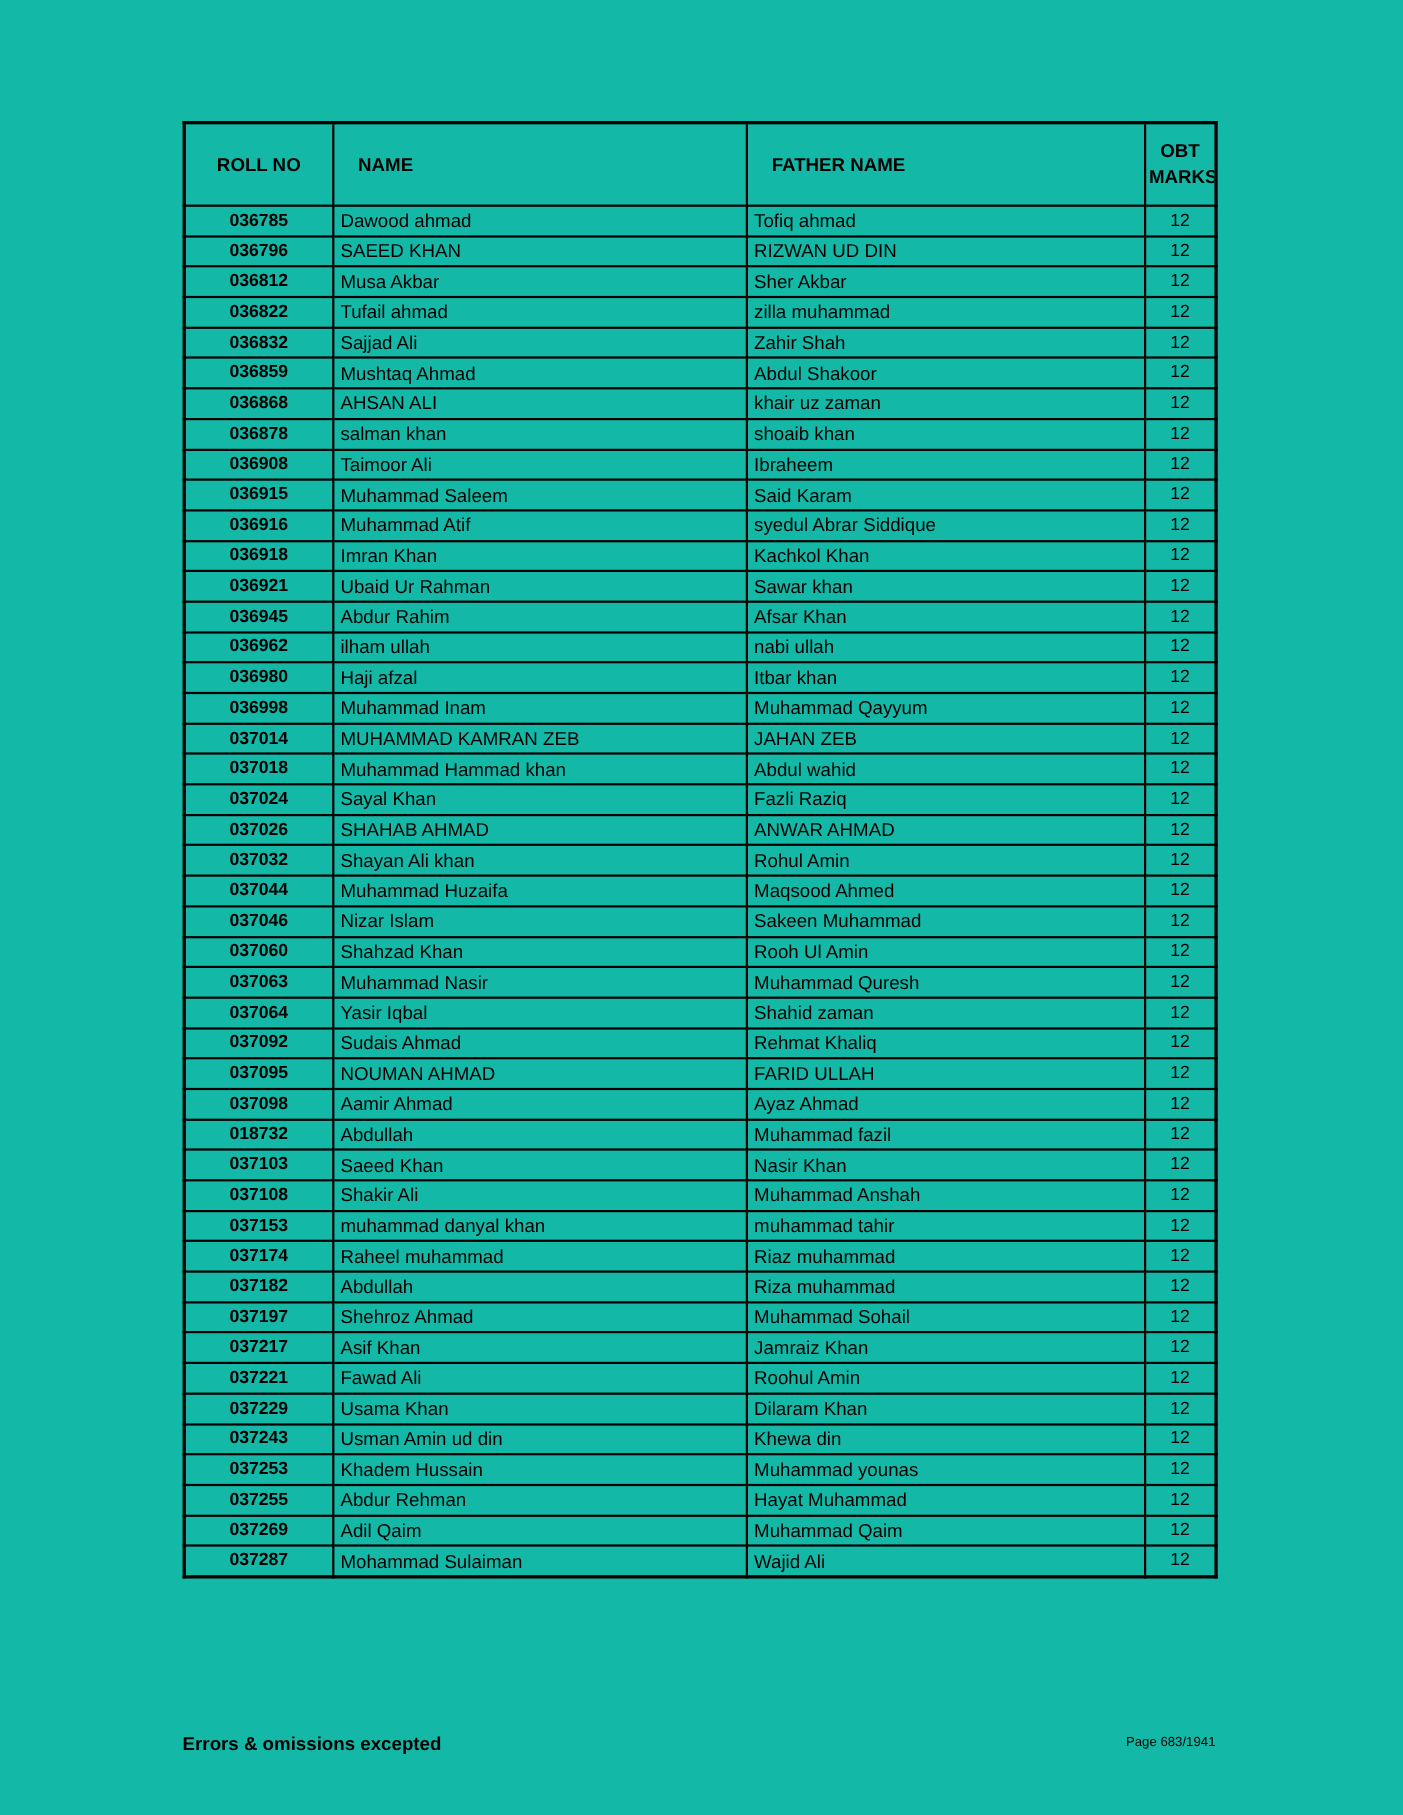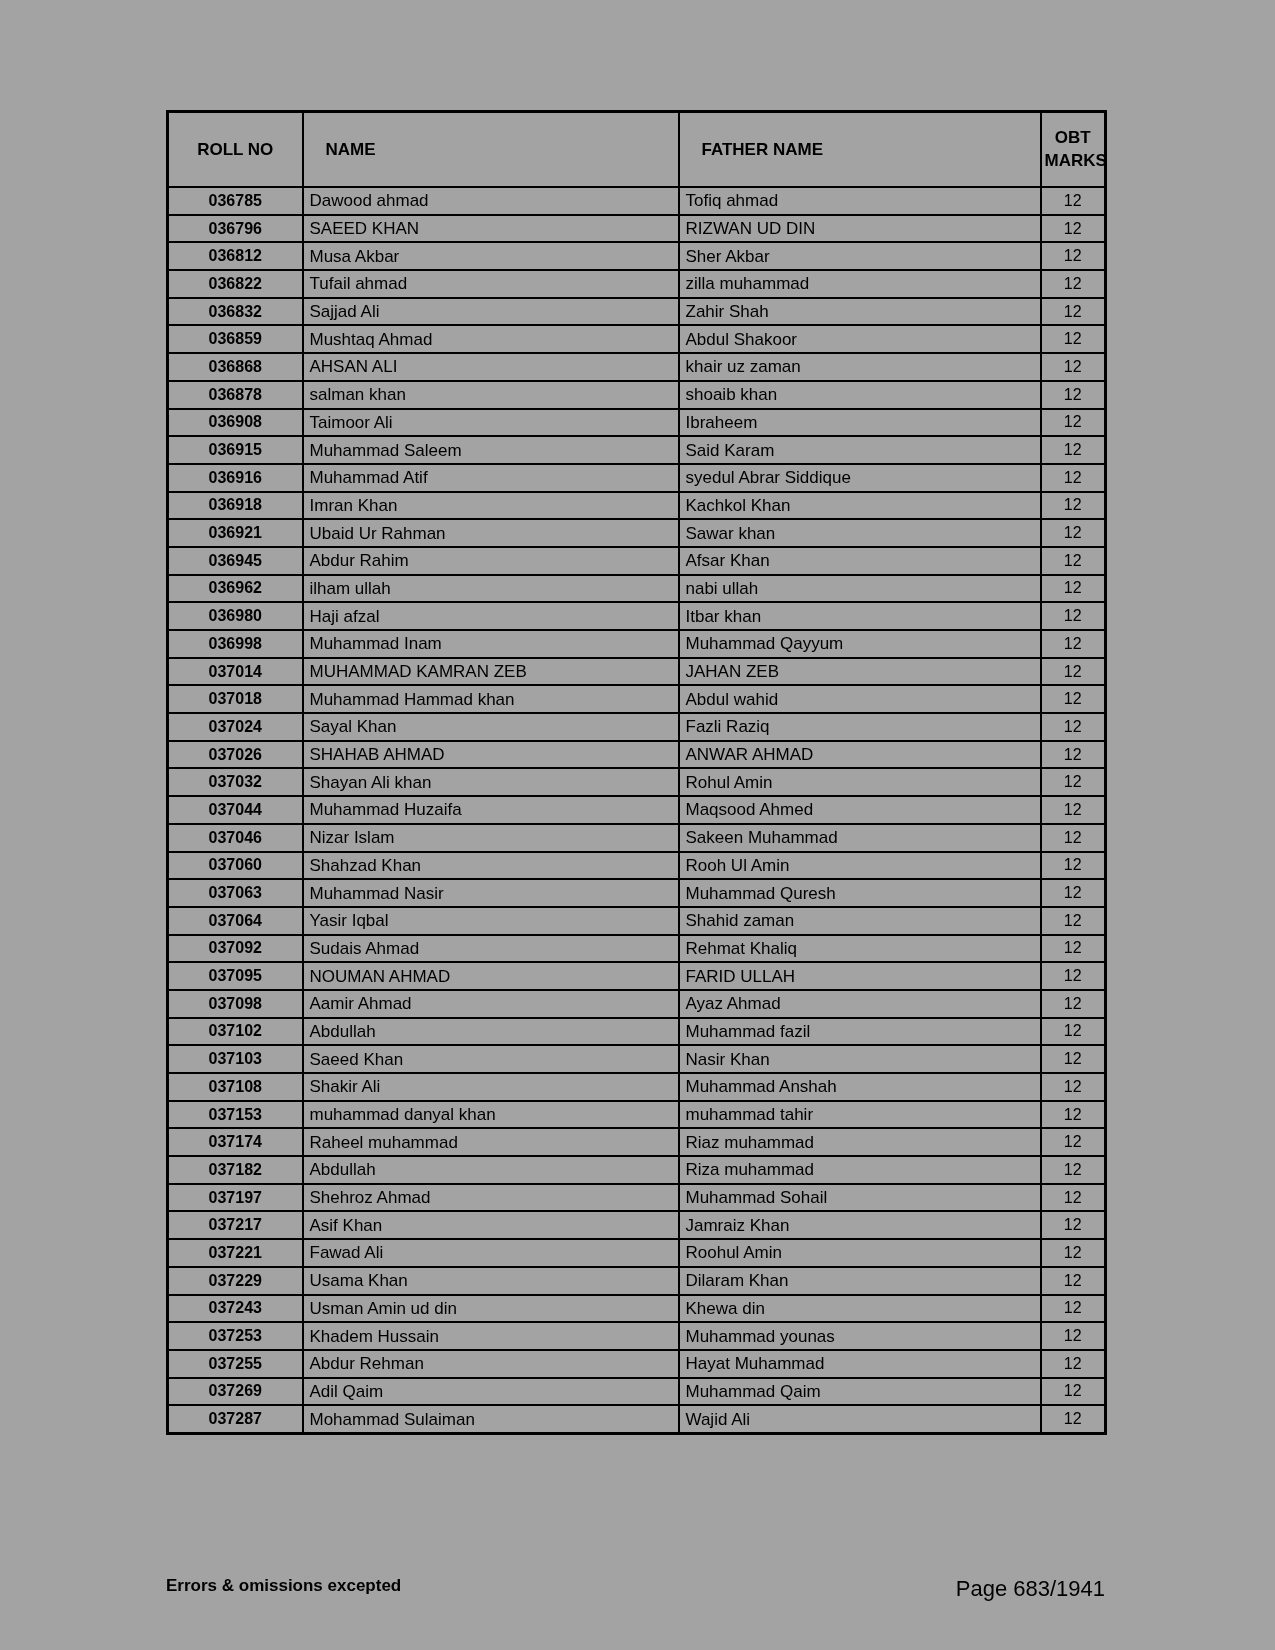--- a/index.html
+++ b/index.html
@@ -1,19 +1,19 @@
 <!DOCTYPE html>
 <html><head>
 <meta charset="utf-8">
 <style>
   html,body{margin:0;padding:0;background:#ffffff;}
   .page{
     position:relative;
     width:1275px;height:1650px;
-    background:#a3a3a3;
+    background:#14b8a6;
     font-family:"Liberation Sans",sans-serif;
     color:#000000;
     overflow:hidden;
   }
   table.results{
     position:absolute;
     left:166px;top:110px;
     width:938px;
     border-collapse:collapse;
     table-layout:fixed;
@@ -55,21 +55,21 @@
   }
   .footer .note{
     position:absolute;
     left:0;right:0;
     font-weight:bold;
     font-size:17px;
   }
   .footer .pageno{
     position:absolute;
     right:0;top:0;
-    font-size:22px;
+    font-size:12px;
     font-weight:normal;
   }
 </style>
 </head>
 <body>
 
 <div class="page">
 
   <table class="results">
     <colgroup>
@@ -261,21 +261,21 @@
           <td class="c-father">FARID ULLAH</td>
           <td class="c-marks">12</td>
         </tr>
         <tr>
           <td class="c-roll">037098</td>
           <td class="c-name">Aamir Ahmad</td>
           <td class="c-father">Ayaz Ahmad</td>
           <td class="c-marks">12</td>
         </tr>
         <tr>
-          <td class="c-roll">037102</td>
+          <td class="c-roll">018732</td>
           <td class="c-name">Abdullah</td>
           <td class="c-father">Muhammad fazil</td>
           <td class="c-marks">12</td>
         </tr>
         <tr>
           <td class="c-roll">037103</td>
           <td class="c-name">Saeed Khan</td>
           <td class="c-father">Nasir Khan</td>
           <td class="c-marks">12</td>
         </tr>

